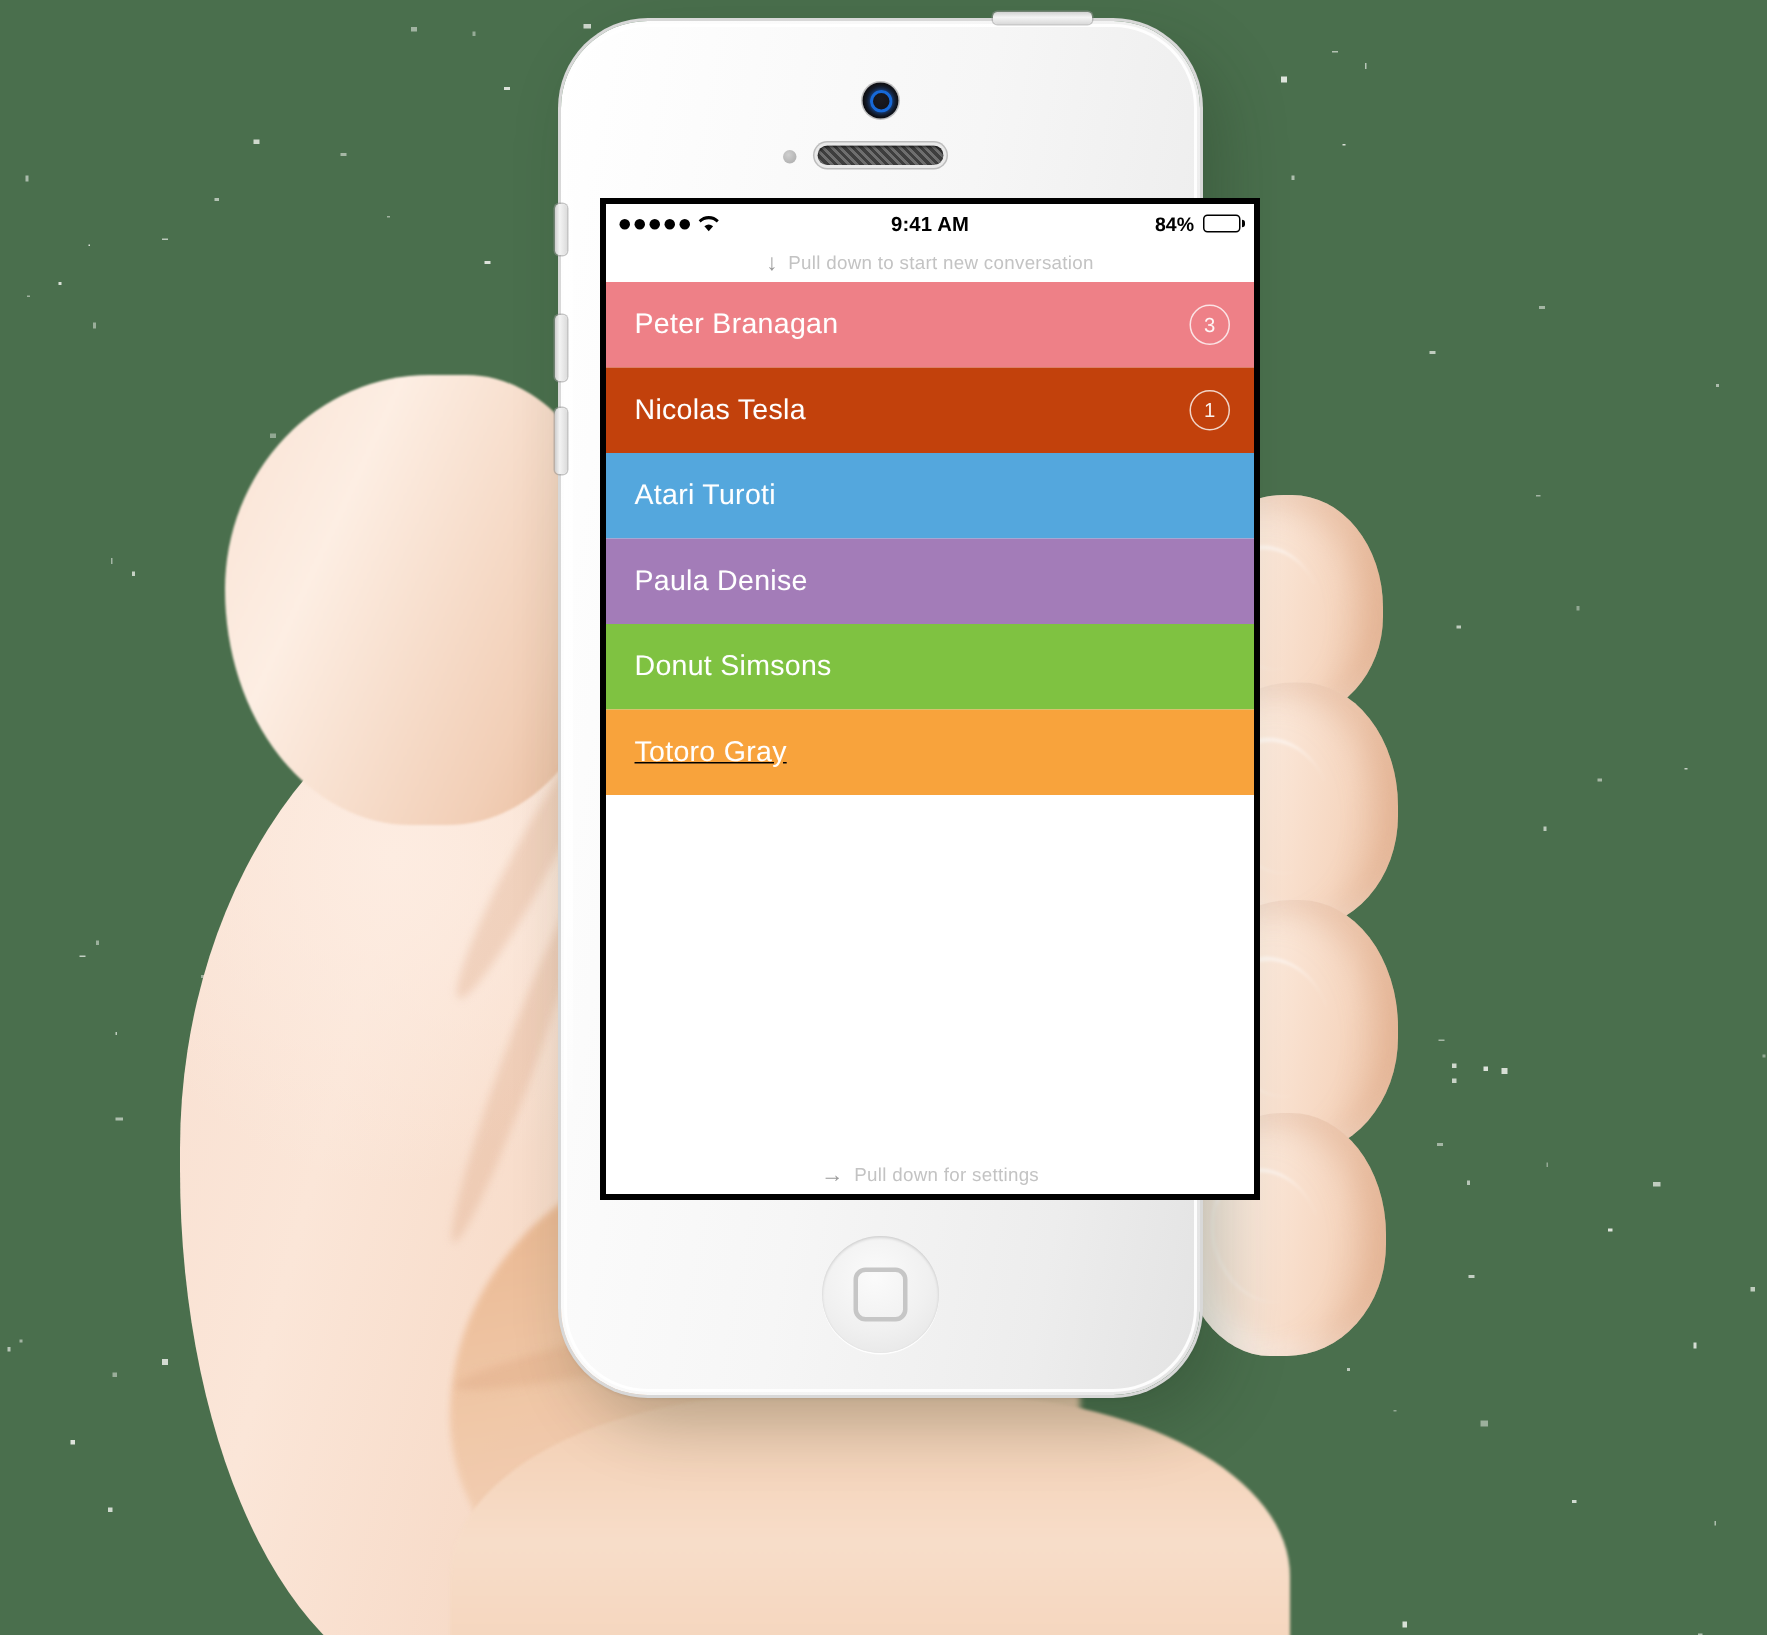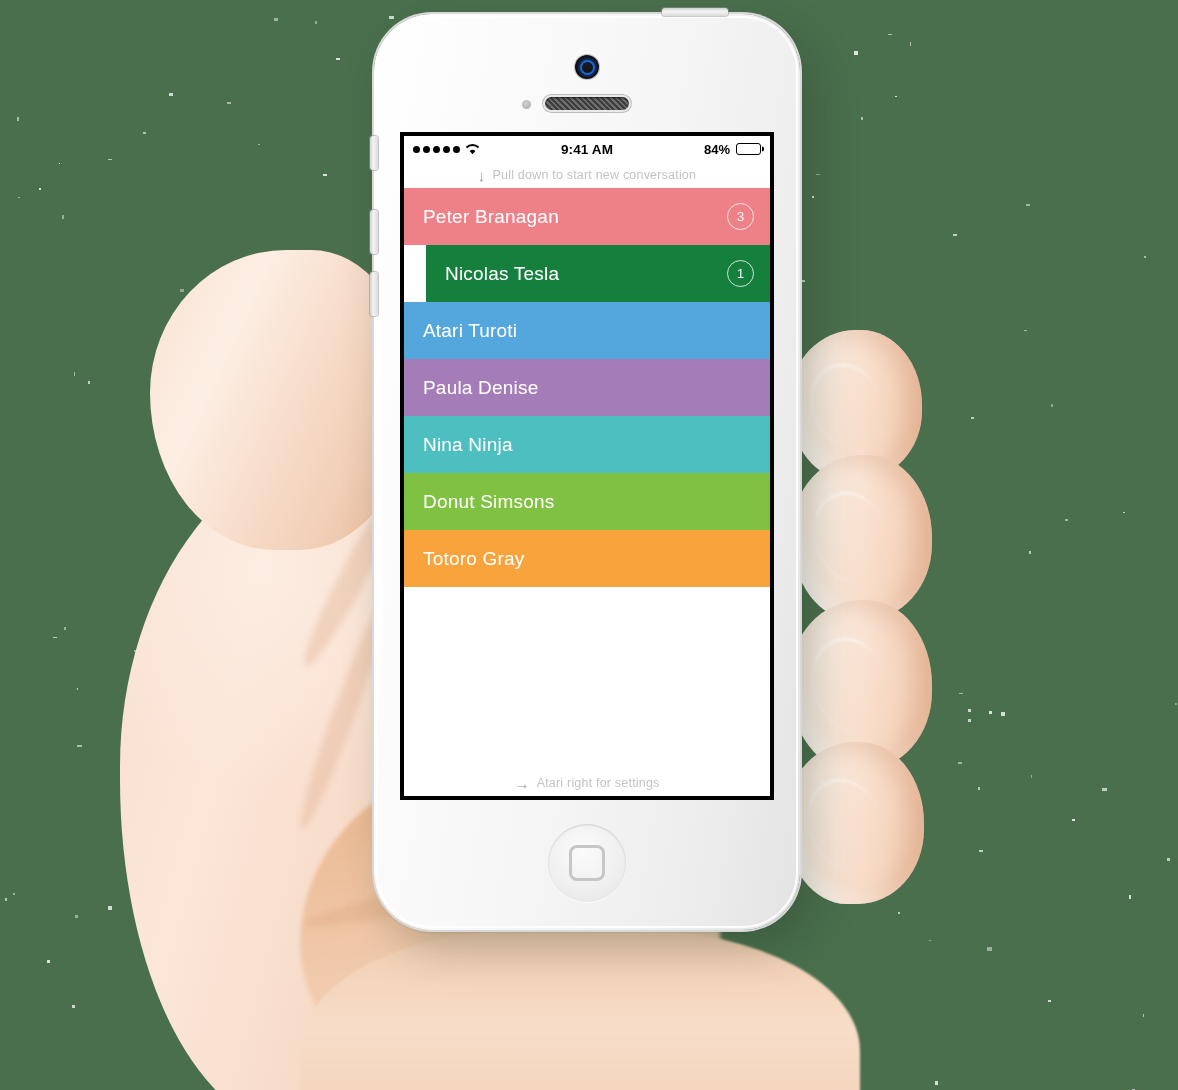--- a/index.html
+++ b/index.html
@@ -209,21 +209,21 @@
     content: "";
     width: 30px; height: 30px;
     border-radius: 8px;
     border: 3px solid #c6c6c6;
   }
 
   
   .screen-frame {
     position: absolute;
     left: 26px; top: 118px;
-    width: 374px; height: 668px;
+    width: 440px; height: 668px;
     background: #000;
     padding: 4px;
   }
   .screen {
     position: relative;
     width: 100%; height: 100%;
     background: #ffffff;
     overflow: hidden;
     display: flex;
     flex-direction: column;
@@ -540,45 +540,42 @@
         <div class="hint hint-top">
           <span class="arrow">↓</span>
           <span>Pull down to start new conversation</span>
         </div>
 
         <div class="convo-list" id="convo-list">
             <div class="convo-row" style="background: rgb(238, 128, 135);">
               <span class="convo-name">Peter Branagan</span>
               <span class="badge">3</span>
             </div>
-            <div class="convo-row" style="background: #15803d; margin-left: 22px;">
+            <div class="convo-row" style="background: #c2410c;">
               <span class="convo-name">Nicolas Tesla</span>
               <span class="badge">1</span>
             </div>
             <div class="convo-row" style="background: rgb(84, 167, 221);">
               <span class="convo-name">Atari Turoti</span>
             </div>
             <div class="convo-row" style="background: rgb(163, 124, 184);">
               <span class="convo-name">Paula Denise</span>
             </div>
-            <div class="convo-row" style="background: rgb(77, 191, 192);">
-              <span class="convo-name">Nina Ninja</span>
-            </div>
             <div class="convo-row" style="background: rgb(127, 194, 65);">
               <span class="convo-name">Donut Simsons</span>
             </div>
-            <div class="convo-row" style="background: rgb(248, 163, 60);">
+            <div class="convo-row" style="background: rgb(248, 163, 60); text-decoration: underline;">
               <span class="convo-name">Totoro Gray</span>
             </div>
             <div class="convo-filler"></div>
           </div>
 
         <div class="hint hint-bottom">
           <span class="arrow">→</span>
-          <span>Atari right for settings</span>
+          <span>Pull down for settings</span>
         </div>
 
       </div>
     </div>
 
     <div class="home"></div>
   </div>
 
 </div>
 

